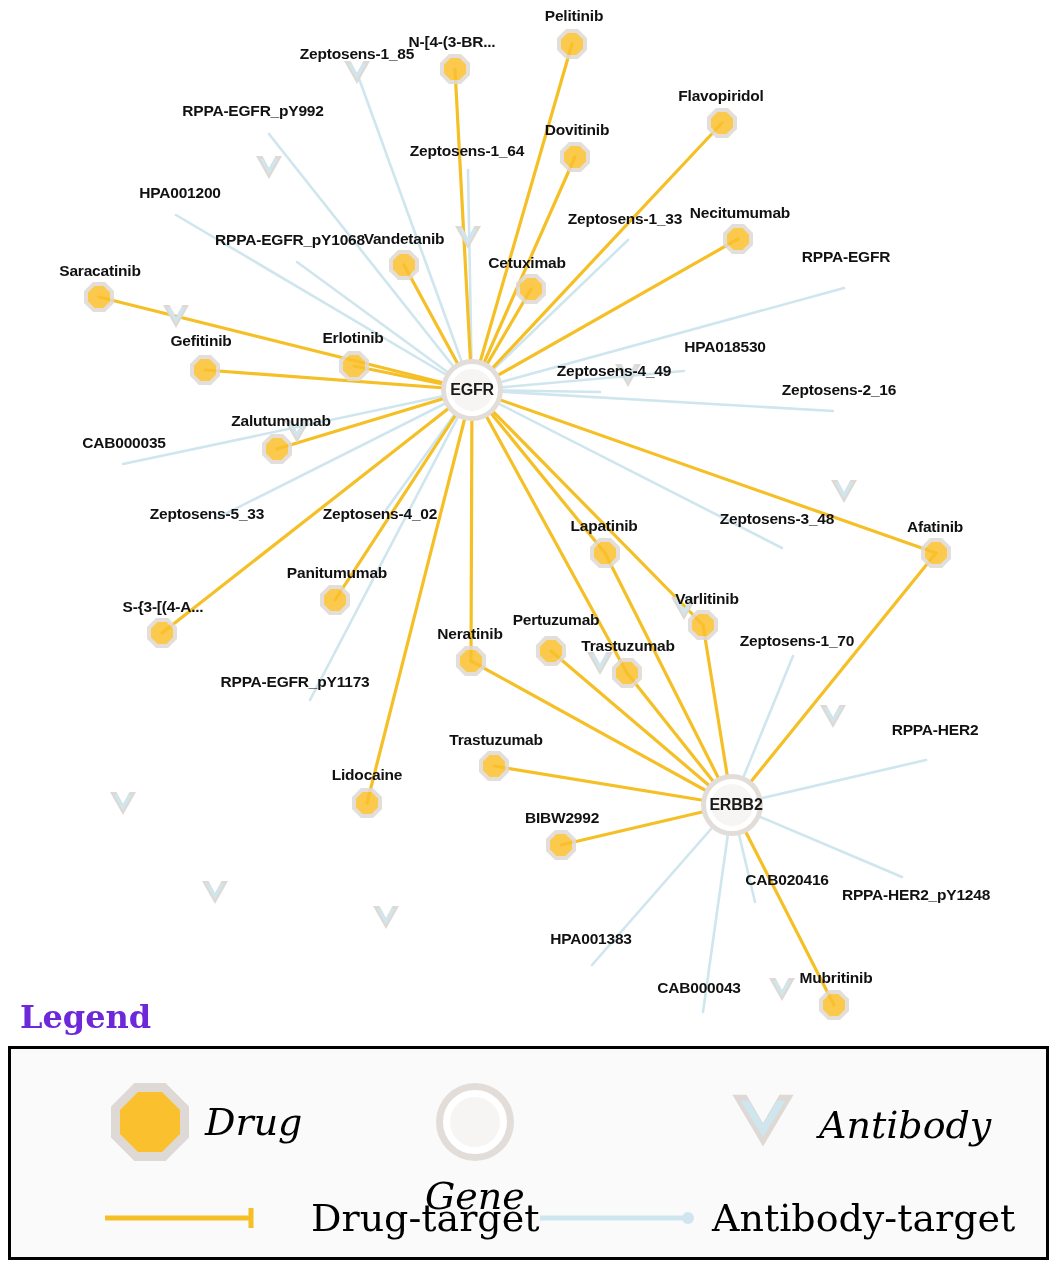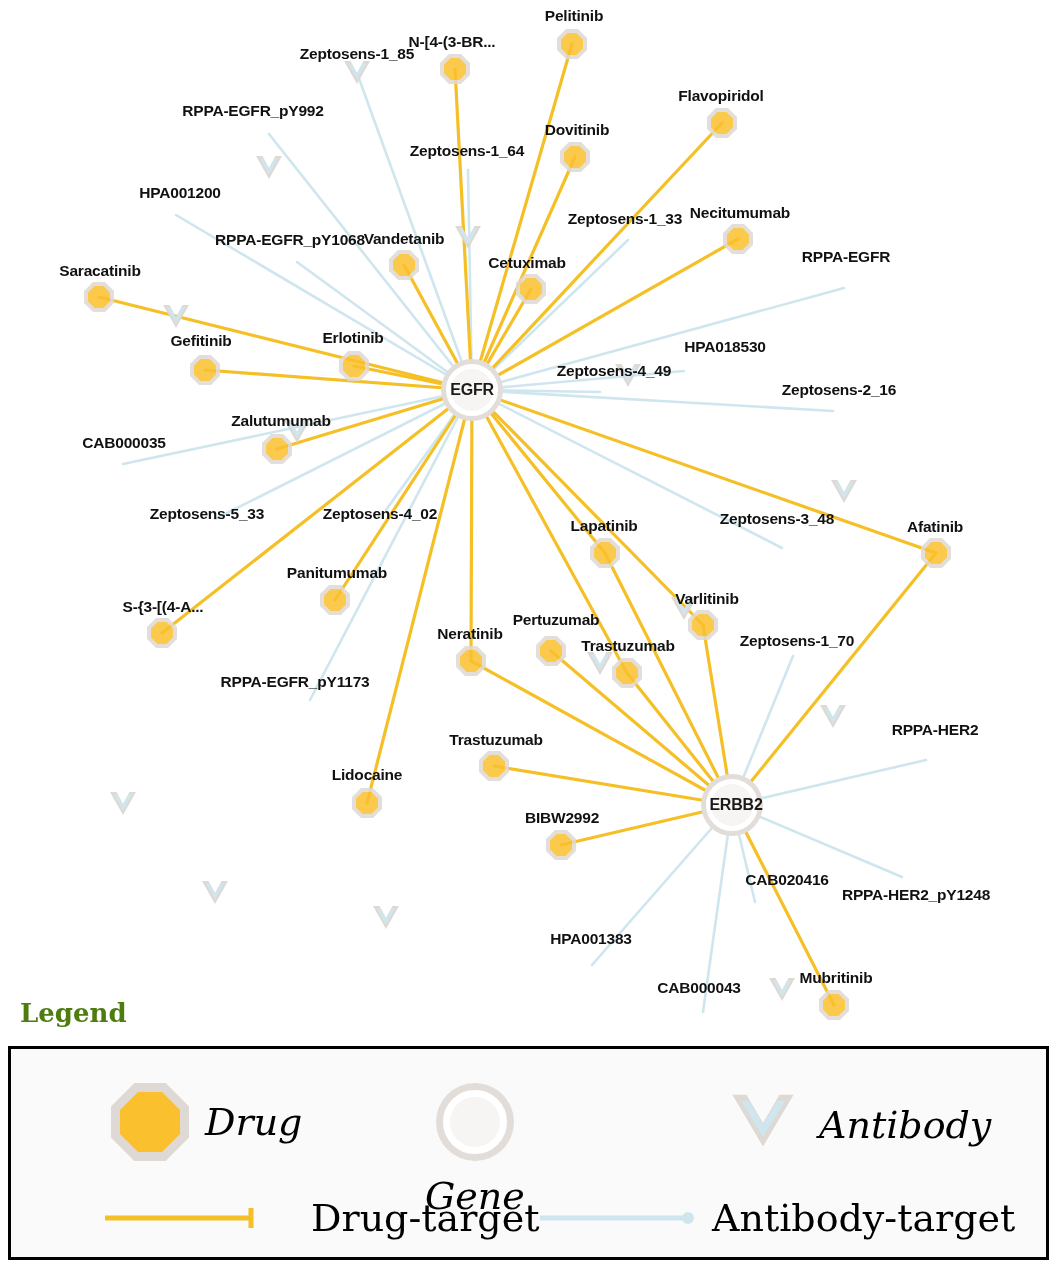--- a/index.html
+++ b/index.html
@@ -93,22 +93,22 @@
     top: 1040px;
     width: 1059px;
     height: 240px;
   }
   #legend-title {
     position: absolute;
     left: 20px;
     top: -42px;
     font-family: "DejaVu Serif", serif;
     font-weight: bold;
-    font-size: 26px;
-    color: #4d7c0f;
+    font-size: 32px;
+    color: #6d28d9;
   }
   #legend-box {
     position: absolute;
     left: 8px;
     top: 6px;
     width: 1041px;
     height: 214px;
     border: 3px solid #000;
     box-sizing: border-box;
     background: #fafafa;

